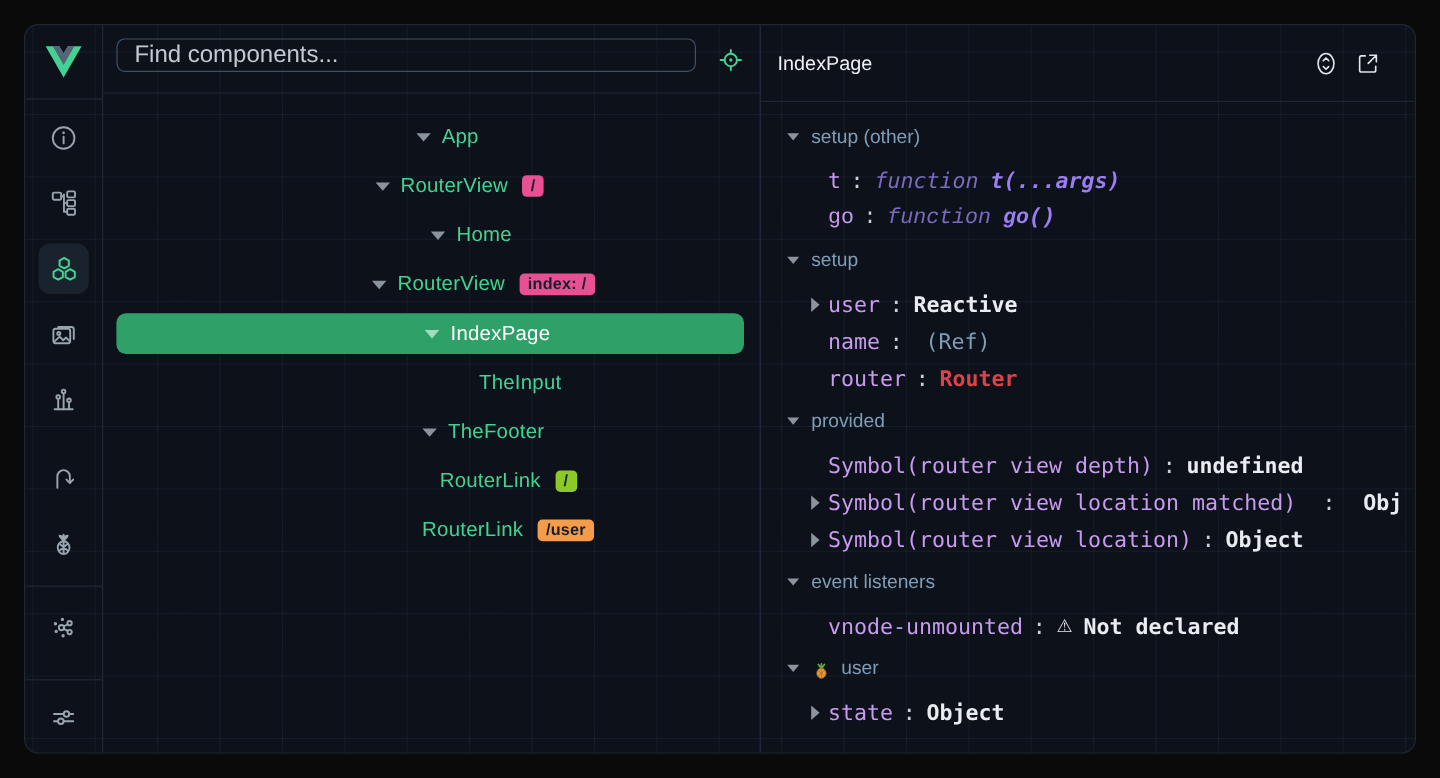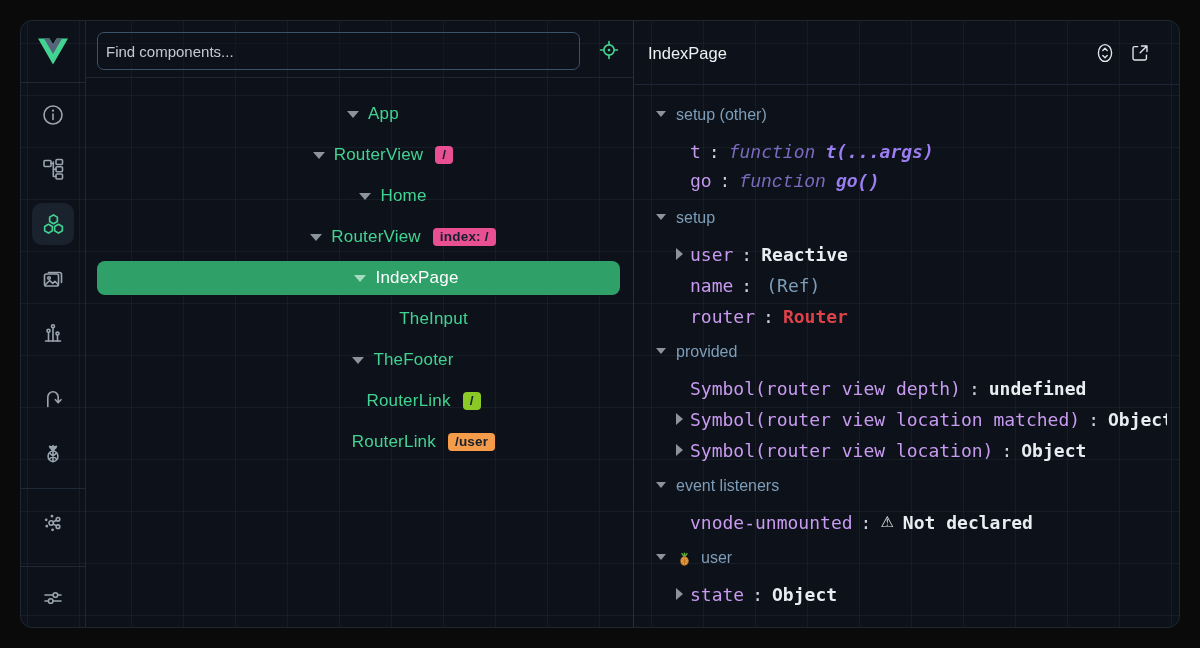--- a/index.html
+++ b/index.html
@@ -23,23 +23,23 @@
   .rail-icon { position:absolute; left:50%; transform:translateX(-50%); width:42px; height:42px;
     display:flex; align-items:center; justify-content:center; border-radius:10px; cursor:pointer; }
   .rail-icon.active { background:#1a222d; }
   .rail-icon svg { stroke:#9aa4ae; fill:none; stroke-width:1.6; stroke-linecap:round; stroke-linejoin:round; }
   .rail-icon.active svg { stroke:#42d392; }
   .rail-div { position:absolute; left:0; width:100%; height:1px; background:#1f2936; }
   
   .tree-panel { position:relative; width:548px; flex:0 0 548px; height:100%; border-right:1px solid #232f40; }
   .tree-header { position:absolute; left:0; top:0; width:100%; height:57px;
     border-bottom:1px solid #1c2634; display:flex; align-items:center; }
-  .search-input { position:absolute; left:11px; top:11px; width:483px; height:38px;
+  .search-input { position:absolute; left:11px; top:11px; width:483px; height:28px;
     background:rgba(13,18,26,0.35); border:1px solid #3d5069; border-radius:7px;
-    color:#dfe5ea; font-size:15px; padding:0 8px; outline:none;
+    color:#dfe5ea; font-size:20px; padding:0 14px; outline:none;
     font-family:"Liberation Sans", sans-serif; }
   .search-input::placeholder { color:#c2cad2; opacity:1; }
   .inspect-btn { position:absolute; right:13px; top:18px; width:22px; height:22px; cursor:pointer; }
   .tree-body { position:absolute; inset:57px 0 0 0; }
   .trow { position:absolute; left:0; right:0; height:40px; display:flex; align-items:center;
     color:#42d392; font-size:17px; font-weight:500; letter-spacing:0.2px; cursor:pointer; white-space:nowrap;justify-content:center; }
   .trow.sel { background:#30a069; border-radius:8px; color:#ffffff; }
   .tri { width:0; height:0; display:inline-block; flex:0 0 auto; }
   .tri.down { border-left:6px solid transparent; border-right:6px solid transparent;
     border-top:7px solid #8b939c; margin-right:9px; }
@@ -61,21 +61,21 @@
     font-family:"DejaVu Sans Mono", monospace; font-size:18px; }
   .irow.sec { padding-left:42px; font-family:"Liberation Sans", sans-serif; font-size:16px;
     color:#7e9db8; cursor:pointer; }
   .irow.sec .tri.down { position:absolute; left:22px; top:50%; margin-top:-4px;
     border-left-width:5px; border-right-width:5px; border-top-width:6px; }
   .irow .tri.right { position:absolute; left:42px; top:50%; margin-top:-6px; }
   .irow { padding-left:56px;text-align:center; }
   .ikey { color:#c89af0; }
   .icolon { color:#c9d1d9; margin:0 9px 0 8px; }
   .ival { color:#e9edf1; font-weight:700; }
-  .ival.ref { color:#7e9db8; font-weight:400; margin-left:5px; }
+  .ival.ref { color:#7e9db8; font-weight:400; margin-left:10px; }
   .ival.error { color:#dd4248; font-weight:700; }
   .fnkw { color:#7b6abf; font-style:italic; }
   .fnbody { color:#9b7ef2; font-style:italic; font-weight:700; margin-left:10px; }
   .warn { color:#e2e6ea; font-family:"DejaVu Sans", sans-serif; font-size:15px; margin-right:9px; }
   .sec-pine { margin-right:8px; display:inline-flex; }
 </style>
 </head>
 <body>
 
 <div class="stage">
@@ -278,21 +278,21 @@
           </div>
           <div class="irow sec" style="top: 316px;">
             <span class="tri down"></span>
             <span>provided</span>
           </div>
           <div class="irow" style="top: 352px;">
             <span class="ikey">Symbol(router view depth)</span>
             <span class="icolon">:</span>
             <span class="ival">undefined</span>
           </div>
-          <div class="irow" style="top: 383px;">
+          <div class="irow" style="top: 383px; gap: 14px;">
             <span class="tri right"></span>
             <span class="ikey">Symbol(router view location matched)</span>
             <span class="icolon">:</span>
             <span class="ival">Object</span>
           </div>
           <div class="irow" style="top: 414px;">
             <span class="tri right"></span>
             <span class="ikey">Symbol(router view location)</span>
             <span class="icolon">:</span>
             <span class="ival">Object</span>

